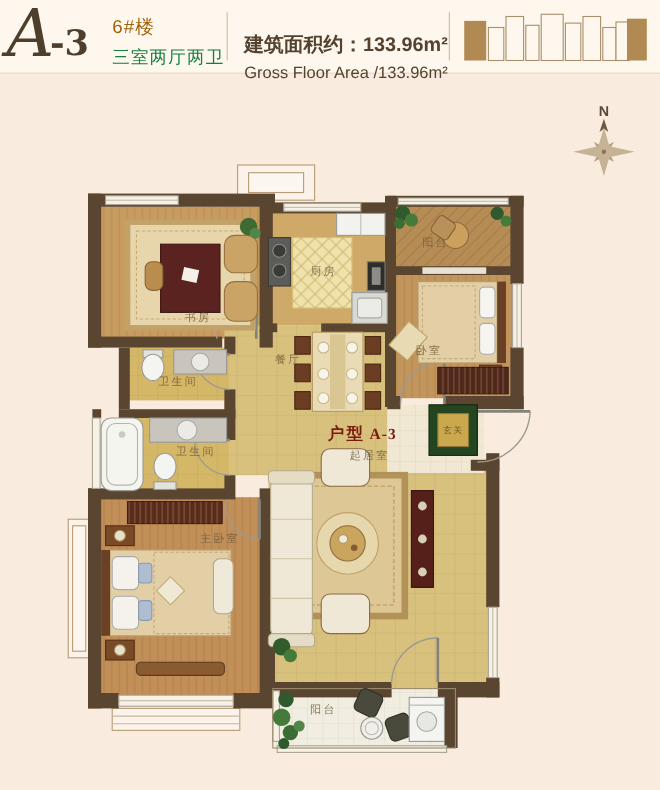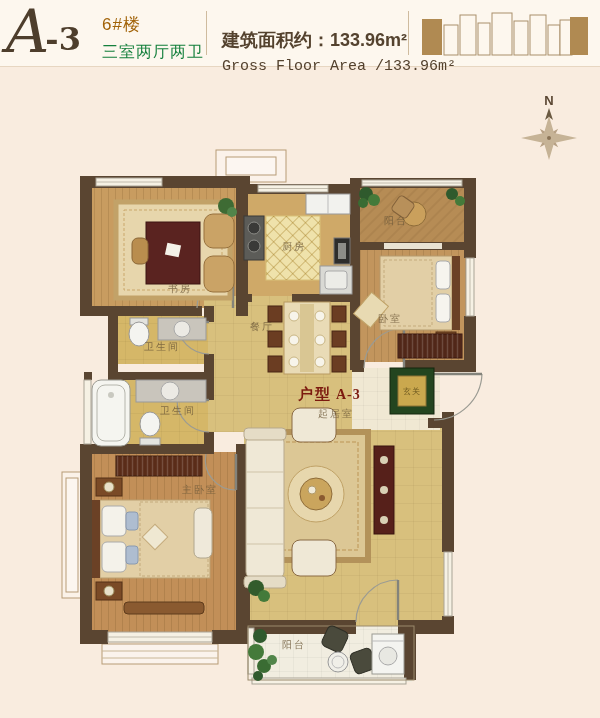--- a/index.html
+++ b/index.html
@@ -11,21 +11,21 @@
   .logo{position:absolute;left:6px;top:0;display:flex;align-items:flex-start;color:#4e3e2c;}
   .logo .script-a{font-family:"DejaVu Serif",serif;font-style:italic;font-size:60px;line-height:62px;}
   .logo .rest{font-family:"DejaVu Serif",serif;font-weight:bold;font-size:32px;margin-top:20px;margin-left:-4px;}
   .unit-info{position:absolute;left:102px;top:13px;}
   .unit-info .bno{font-size:17px;color:#a16207;letter-spacing:1px;}
   .unit-info .ltype{font-size:16px;color:#15803d;margin-top:6px;letter-spacing:1px;}
   .vline{position:absolute;top:11px;height:44px;width:1px;background:#cfbb9e;}
   .vline.one{left:206px;} .vline.two{left:408px;}
   .area-info{position:absolute;left:222px;top:12px;color:#54422e;}
   .area-info .cn{font-size:18px;font-weight:bold;margin-top:16px;}
-  .area-info .en{font-family:Liberation Mono, monospace;font-size:15px;margin-top:6px;text-align:right;}
+  .area-info .en{font-family:Liberation Sans, sans-serif;font-size:15px;margin-top:6px;text-align:right;}
   .skyline{position:absolute;left:420px;top:11px;}
   
   .plan{position:absolute;left:0;top:0;width:600px;height:718px;z-index:1;}
   text{font-family:"Liberation Sans",sans-serif;}
   .room-label{font-size:10px;fill:#6e5a3a;opacity:.8;letter-spacing:2px;}
   .entry-label{font-size:8px;fill:#6b571f;letter-spacing:1px;}
   .tag-prefix{font-size:15px;font-weight:bold;fill:#7c1a0f;letter-spacing:2px;}
   .tag-code{font-family:"Liberation Serif",serif;font-size:14px;font-weight:bold;fill:#7c1a0f;letter-spacing:1px;}
   .north-label{font-size:13px;font-weight:bold;fill:#5b4733;}
 </style>

